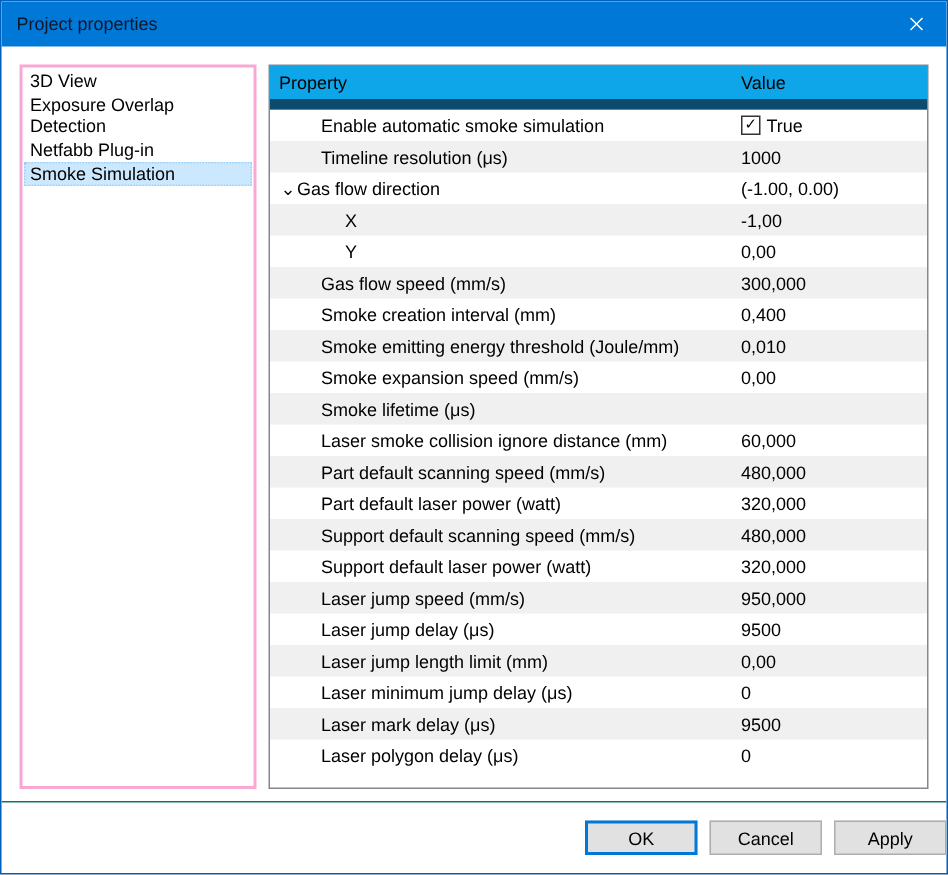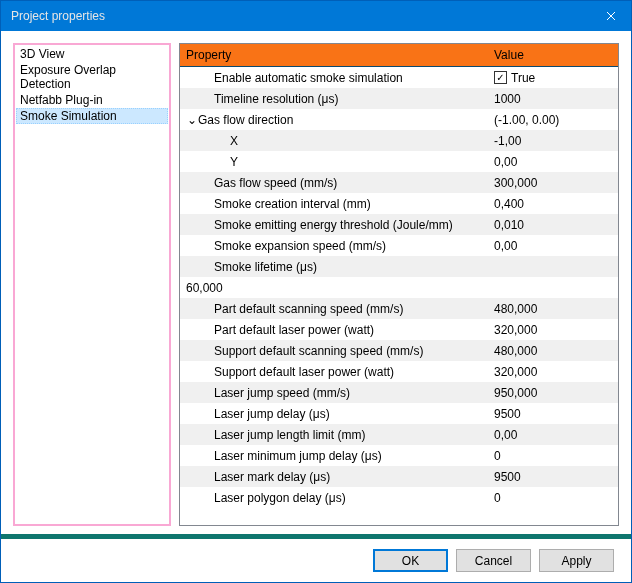--- a/index.html
+++ b/index.html
@@ -1,38 +1,38 @@
 <!DOCTYPE html>
 <html><head>
 <meta charset="utf-8">
 <style>
 * { box-sizing: border-box; margin: 0; padding: 0; font-family: "Segoe UI", Tahoma, sans-serif; font-size: 12px; }
 body { background: #fff; width: 632px; height: 583px; border: 1px solid #005fb8; display: flex; flex-direction: column; }
-.titlebar { background: #0078d7; color: #e5e5e5; height: 30px; display: flex; align-items: center; padding: 0 10px; }
+.titlebar { background: #0078d7; color: #0f172a; height: 30px; display: flex; align-items: center; padding: 0 10px; }
 .titlebar .title { flex: 1; font-size: 12px; }
 .titlebar .close { width: 40px; height: 30px; display: flex; align-items: center; justify-content: center; margin-right: -10px; }
 .titlebar .close svg { stroke: #fff; }
 .content { flex: 1; display: flex; padding: 12px 12px 0 12px; gap: 8px; min-height: 0; }
 .sidebar { width: 158px; border: 2px solid #f9a8d4; background: #fff; padding: 1px; }
 .sidebar .item { padding: 1px 4px; cursor: default; }
 .sidebar .item.selected { background: #cce8ff; border: 1px dotted #99d1ff; padding: 0 3px; }
 .main { flex: 1; border: 1px solid #828790; background: #fff; display: flex; flex-direction: column; min-height: 0; }
-.header-row { display: flex; background: #f97316; border-bottom: 1px solid #0c4a6e; align-items: flex-end; }
+.header-row { display: flex; background: #0ea5e9; border-bottom: 7px solid #0c4a6e; align-items: flex-end; }
 .header-row .col { padding: 4px 6px; font-weight: normal; }
 .header-row .col:first-child { flex: 1; }
 .header-row .col:last-child { width: 130px; }
 .rows { flex: 1; overflow: auto; }
 .row { display: flex; align-items: center; min-height: 21px; }
 .row:nth-child(even) { background: #f0f0f0; }
 .row .prop { flex: 1; display: flex; align-items: flex-start; padding-left: 6px; }
 .row .caret { width: 12px; display: inline-block; text-align: center; }
 .row .indent { display: inline-block; }
 .row .val { width: 130px; padding-left: 6px; display: flex; align-items: center; gap: 4px; }
 .row .checkbox { width: 13px; height: 13px; border: 1px solid #333; display: inline-flex; align-items: center; justify-content: center; background: #fff; font-size: 10px; line-height: 1; }
-.footer { height: 48px; display: flex; align-items: center; justify-content: flex-end; gap: 8px; padding: 0 17px; border-top: 5px solid #0f766e; margin-top: 8px; }
+.footer { height: 48px; display: flex; align-items: center; justify-content: flex-end; gap: 8px; padding: 0 0; border-top: 1px solid #0f766e; margin-top: 8px; }
 .btn { min-width: 75px; height: 23px; background: #e1e1e1; border: 1px solid #adadad; cursor: default; display: flex; align-items: center; justify-content: center; }
 .btn.default { border: 2px solid #0078d7; }
 </style>
 </head>
 <body>
 
 <div class="titlebar">
   <span class="title">Project properties</span>
   <div class="close">
     <svg width="10" height="10" viewBox="0 0 10 10">
@@ -146,20 +146,25 @@
           </div>
         </div>
         <div class="row">
           <div class="prop">
             <span class="caret"></span>
             <span class="indent" style="width: 16px;"></span>
             <span>Smoke lifetime (μs)</span>
           </div>
         </div>
         <div class="row">
+          <div class="prop">
+            <span class="caret"></span>
+            <span class="indent" style="width: 16px;"></span>
+            <span>Laser smoke collision ignore distance (mm)</span>
+          </div>
           <div class="val">
             <span>60,000</span>
           </div>
         </div>
         <div class="row">
           <div class="prop">
             <span class="caret"></span>
             <span class="indent" style="width: 16px;"></span>
             <span>Part default scanning speed (mm/s)</span>
           </div>

